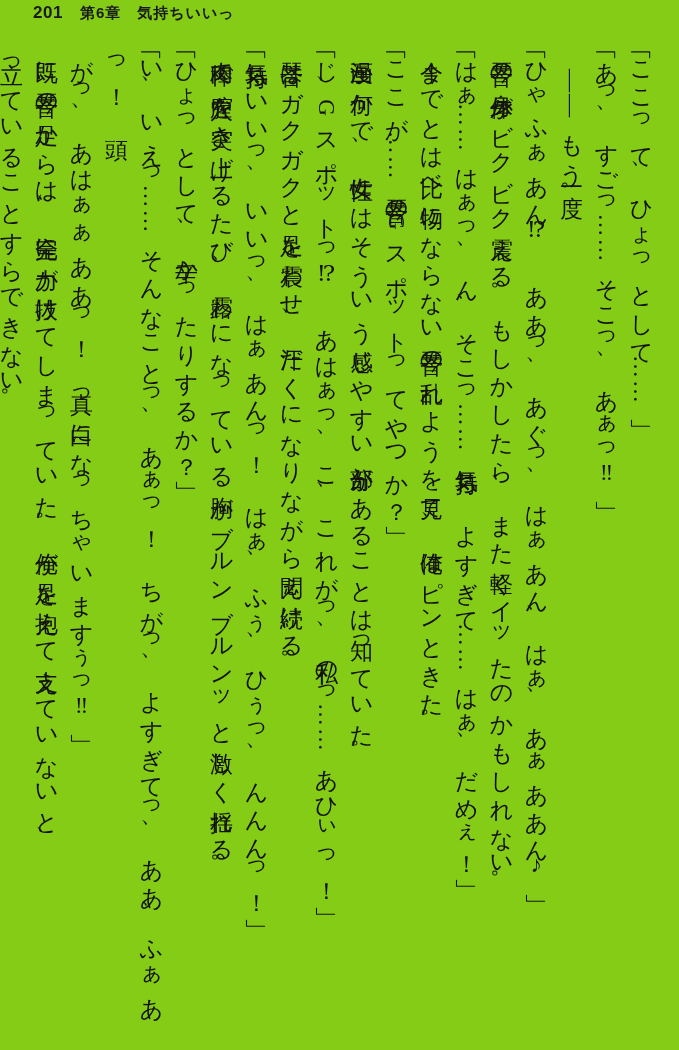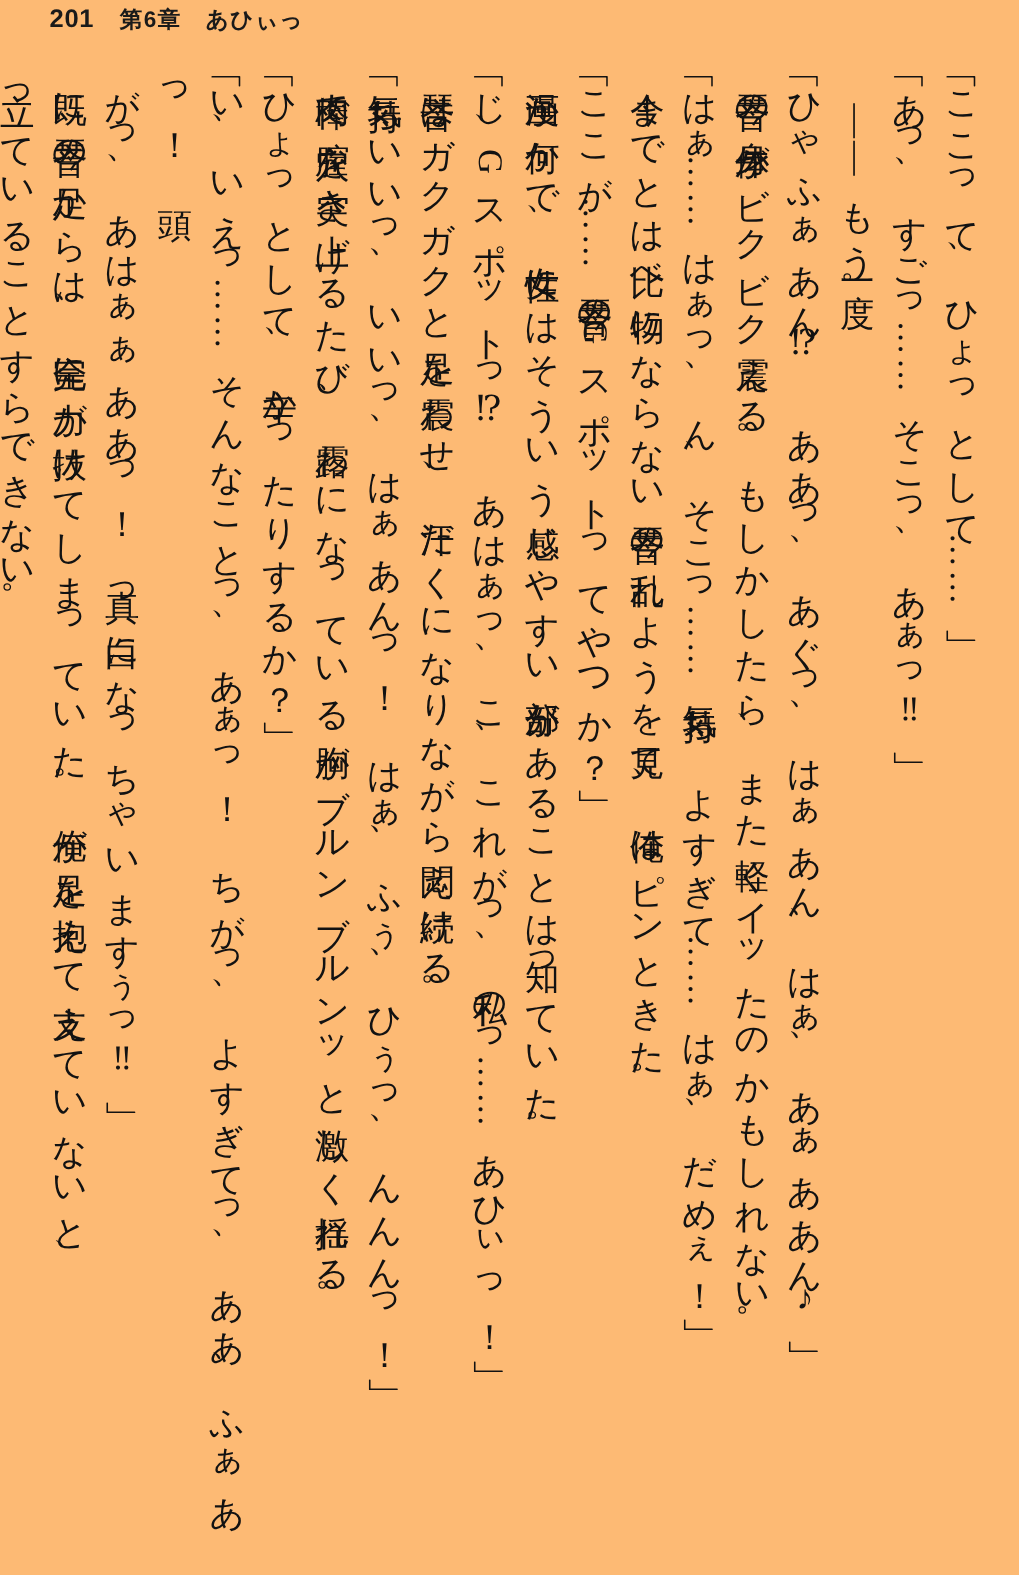--- a/index.html
+++ b/index.html
@@ -4,21 +4,21 @@
 <style>
   html, body {
     margin: 0;
     padding: 0;
     background: #e8e8e6;
   }
   .page {
     position: relative;
     width: 679px;
     height: 1050px;
-    background: #fdba74;
+    background: #84cc16;
     overflow: hidden;
     color: #121212;
     font-family: "Liberation Serif", "DejaVu Serif", serif;
   }
   .page-header {
     position: absolute;
     top: 3px;
     left: 33px;
     display: flex;
     align-items: baseline;
@@ -56,21 +56,21 @@
     white-space: pre-wrap;
   }
 </style>
 </head>
 <body>
 
 <div class="page">
 
   <header class="page-header">
     <span class="page-number">201</span>
-    <span class="chapter-title">第6章　あひぃっ</span>
+    <span class="chapter-title">第6章　気持ちいいっ</span>
   </header>
 
   <main class="novel-body">
     <p>「ここって、ひょっとして……」</p>
     <p>「あっ、すごっ……そこっ、あぁっ‼」</p>
     <p>　――もう一度。</p>
     <p>「ひゃふぁあん⁉　ああっ、あぐっ、はぁあん、はぁ、あぁああん♪」</p>
     <p>琴音の身体がビクビク震える。もしかしたら、また軽くイッたのかもしれない。</p>
     <p>「はぁ……はぁっ、ん、そこっ……気持ち、よすぎて……はぁ、だめぇ！」</p>
     <p>今までとは比べ物にならない琴音の乱れようを見て、俺はピンときた。</p>

